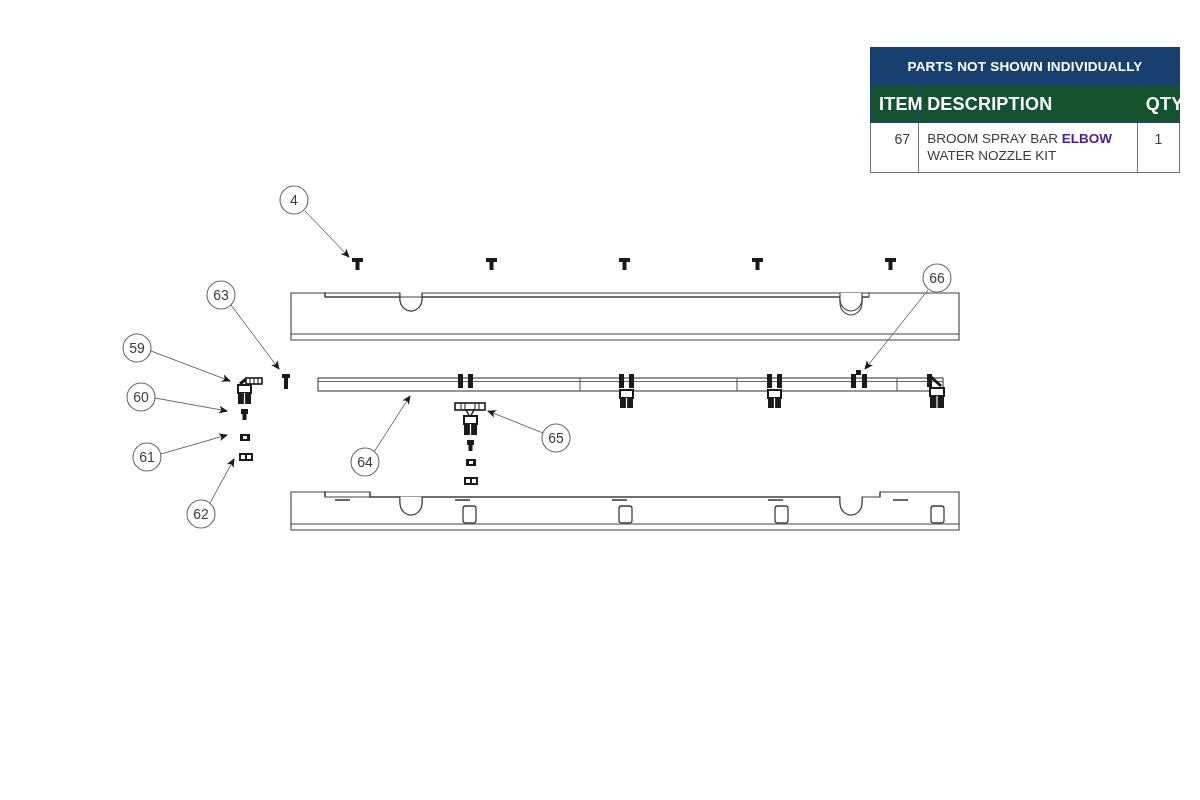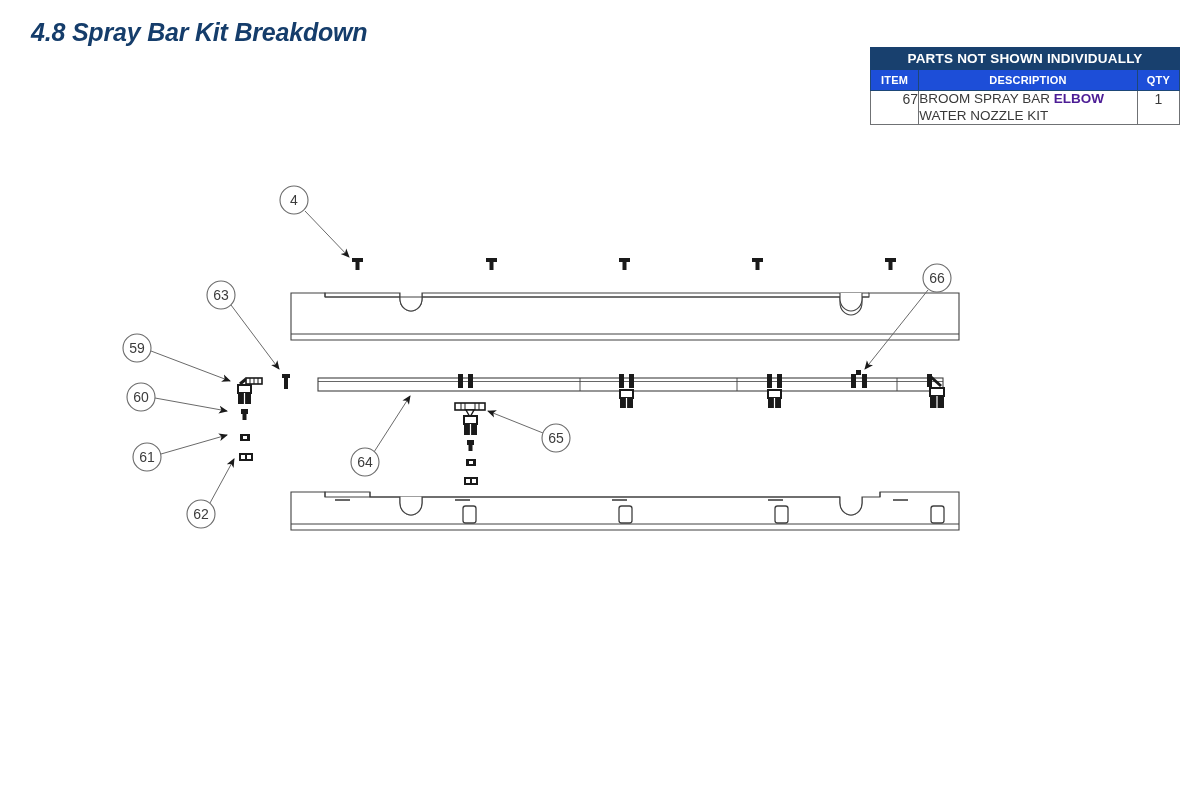--- a/index.html
+++ b/index.html
@@ -40,40 +40,40 @@
   #parts-table {
     position: absolute;
     left: 870px;
     top: 47px;
     width: 310px;
     border-collapse: collapse;
     table-layout: fixed;
   }
   #parts-table td, #parts-table th {
     border: 1px solid #6f7174;
-    padding: 0;
+    padding: 8px;
     vertical-align: top;
   }
   .tbl-title {
     background: #18406e;
     color: #ffffff;
     font-size: 13.5px;
     font-weight: bold;
     text-align: center;
     letter-spacing: 0.2px;
     height: 21px;
     line-height: 21px;
     border: 1px solid #18406e !important;
   }
   .tbl-head {
-    background: #1d4ed8;
+    background: #14532d;
     color: #ffffff;
-    font-size: 11px;
+    font-size: 18px;
     font-weight: bold;
-    text-align: center;
+    text-align: left;
     height: 20px;
     line-height: 20px;
     letter-spacing: 0.2px;
     border-color: #1d4778 !important;
   }
   .col-item { width: 48px; }
   .col-desc { width: 218px; }
   .col-qty  { width: 42px; }
 
   .cell-item {
@@ -110,21 +110,20 @@
     font-family: "Liberation Sans", sans-serif;
     font-size: 14px;
     fill: #3c3c3c;
   }
 </style>
 </head>
 <body>
 
 <div id="page">
 
-  <div id="page-title">4.8 Spray Bar Kit Breakdown</div>
 
   <table id="parts-table">
     <colgroup>
       <col class="col-item">
         <col class="col-desc">
         <col class="col-qty">
     </colgroup>
     <thead>
       <tr>
         <th class="tbl-title" colspan="3">PARTS NOT SHOWN INDIVIDUALLY</th>

